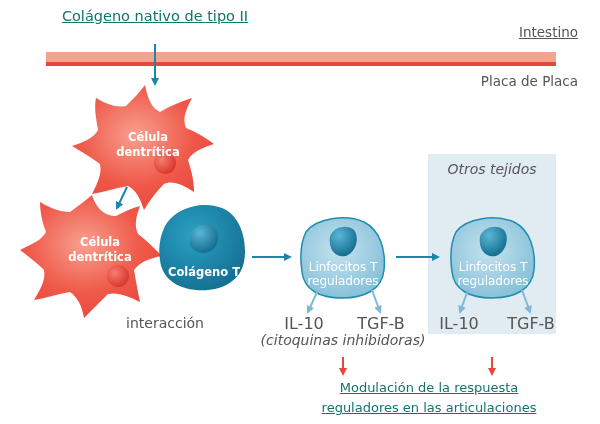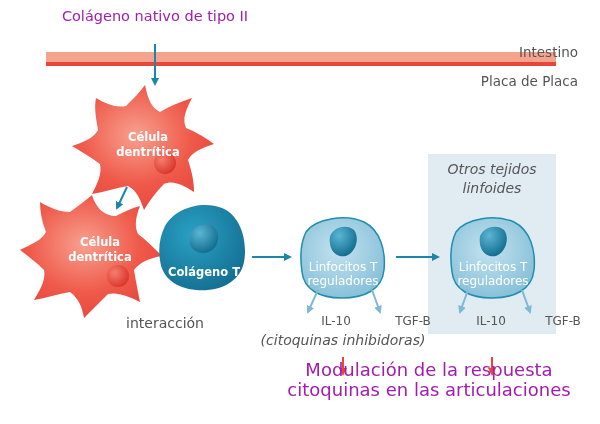--- a/index.html
+++ b/index.html
@@ -1,31 +1,31 @@
 <!DOCTYPE html>
 <html><head>
   <meta charset="utf-8">
   <style>
     html, body { margin: 0; padding: 0; background: #ffffff; }
     body { width: 600px; height: 424px; position: relative; overflow: hidden;
            font-family: "DejaVu Sans", sans-serif; }
     .txt { position: absolute; white-space: nowrap; }
-    .red { color: #a21caf; }
+    .red { color: #0f766e; text-decoration: underline; }
     .grey { color: #555555; }
     .center { text-align: center; transform: translateX(-50%); }
-    .intestino { right: 22px; top: 44px; font-size: 13.5px; }
+    .intestino { right: 22px; top: 24px; font-size: 13.5px; text-decoration: underline; }
     .peyer { right: 22px; top: 73px; font-size: 13.5px; }
     .box { position: absolute; left: 428px; top: 154px; width: 128px; height: 180px; background: #e1ebf2; }
     .box-title { left: 492px; top: 160px; font-size: 14px; line-height: 19px; font-style: italic; }
     .cell-label { font-size: 11.5px; color: #ffffff; line-height: 15px; font-weight: bold; }
     .treg-label { font-size: 12px; color: #ffffff; line-height: 14px; }
-    .cyto { font-size: 12px; margin-left: 32px; }
+    .cyto { font-size: 16px; }
     .cyto-note { left: 343px; top: 332px; font-size: 14px; font-style: italic; }
     .interaction { left: 165px; top: 315px; font-size: 14px; }
-    .outcome { left: 429px; top: 360px; font-size: 18px; line-height: 20px; }
+    .outcome { left: 429px; top: 378px; font-size: 13px; line-height: 20px; }
     svg.diagram { position: absolute; left: 0; top: 0; }
   </style>
 </head>
 <body>
 
 <div class="box"></div>
 
 <svg class="diagram" width="600" height="424" viewBox="0 0 600 424">
   <defs>
     <radialGradient id="gDend" cx="45%" cy="40%" r="65%">
@@ -131,26 +131,25 @@
 
 <div class="txt treg-label center" style="left:493px; top:260px;">
   <div>Linfocitos T</div>
   <div>reguladores</div>
 </div>
 
 <div class="txt grey center interaction">interacción</div>
 
 <div class="txt grey center box-title">
   <div>Otros tejidos</div>
-  <div>linfoides</div>
 </div>
 
 <div class="txt grey cyto center" style="left:304px; top:314px;">IL-10</div>
 <div class="txt grey cyto center" style="left:381px; top:314px;">TGF-B</div>
 <div class="txt grey center cyto-note">(citoquinas inhibidoras)</div>
 
 <div class="txt grey cyto center" style="left:459px; top:314px;">IL-10</div>
 <div class="txt grey cyto center" style="left:531px; top:314px;">TGF-B</div>
 
 <div class="txt red center outcome">
   <div>Modulación de la respuesta</div>
-  <div>citoquinas en las articulaciones</div>
+  <div>reguladores en las articulaciones</div>
 </div>
 
 </body></html>

